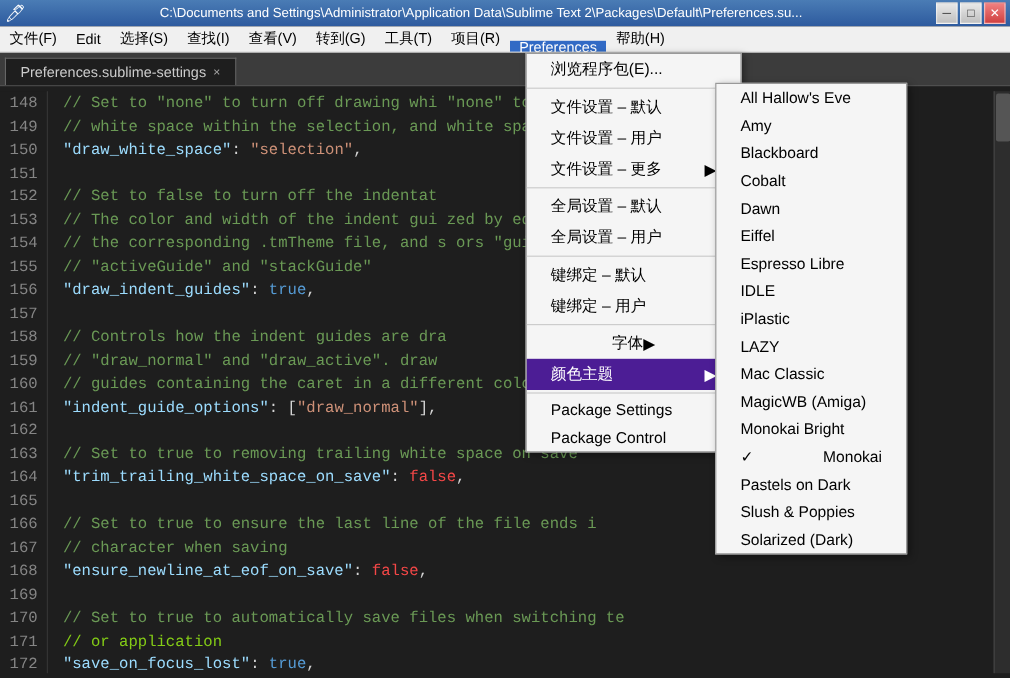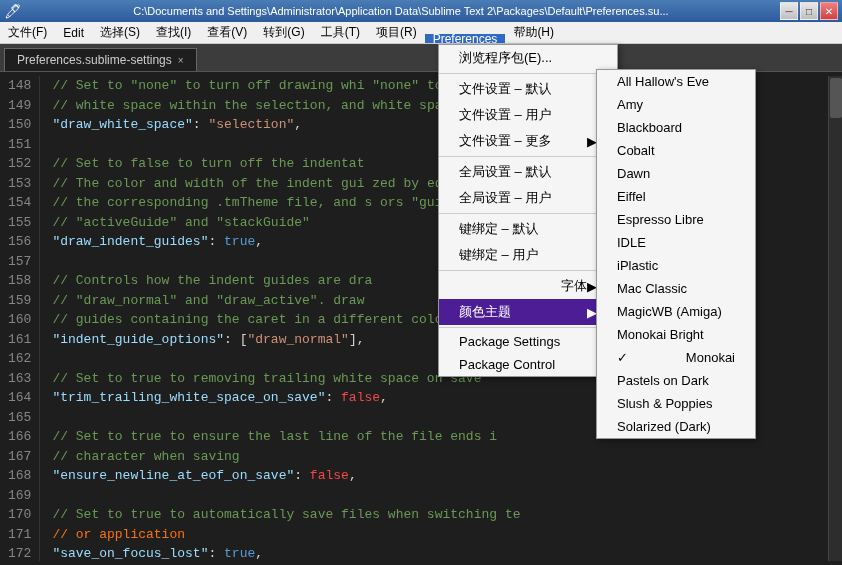--- a/index.html
+++ b/index.html
@@ -226,21 +226,21 @@
     <div class="code-line"><span style="color:#9cdcfe;">"indent_guide_options"</span><span style="color:#d4d4d4;">: [</span><span style="color:#ce9178;">"draw_normal"</span><span style="color:#d4d4d4;">],</span></div>
     <div class="code-line">&nbsp;</div>
     <div class="code-line"><span style="color:#6a9955;">// Set to true to removing trailing white space on save</span></div>
     <div class="code-line"><span style="color:#9cdcfe;">"trim_trailing_white_space_on_save"</span><span style="color:#d4d4d4;">: </span><span style="color:#f44747;">false</span><span style="color:#d4d4d4;">,</span></div>
     <div class="code-line">&nbsp;</div>
     <div class="code-line"><span style="color:#6a9955;">// Set to true to ensure the last line of the file ends i</span></div>
     <div class="code-line"><span style="color:#6a9955;">// character when saving</span></div>
     <div class="code-line"><span style="color:#9cdcfe;">"ensure_newline_at_eof_on_save"</span><span style="color:#d4d4d4;">: </span><span style="color:#f44747;">false</span><span style="color:#d4d4d4;">,</span></div>
     <div class="code-line">&nbsp;</div>
     <div class="code-line"><span style="color:#6a9955;">// Set to true to automatically save files when switching</span><span style="color:#6a9955;"> te</span></div>
-    <div class="code-line"><span style="color:#f97316;font-family:Liberation Mono, monospace;">// or application</span></div>
+    <div class="code-line"><span style="color:#84cc16;font-family:Liberation Mono, monospace;">// or application</span></div>
     <div class="code-line"><span style="color:#9cdcfe;">"save_on_focus_lost"</span><span style="color:#d4d4d4;">: </span><span style="color:#569cd6;">true</span><span style="color:#d4d4d4;">,</span></div>
 
   </div>
   <div id="right-scrollbar">
     <div class="scroll-thumb"></div>
   </div>
 </div>
 
 <div id="preferences-menu">
   <div class="dropdown-item">浏览程序包(E)...</div>
@@ -251,21 +251,21 @@
     <span>文件设置 – 更多</span>
     <span>▶</span>
   </div>
   <div class="dropdown-separator"></div>
   <div class="dropdown-item">全局设置 – 默认</div>
   <div class="dropdown-item">全局设置 – 用户</div>
   <div class="dropdown-separator"></div>
   <div class="dropdown-item">键绑定 – 默认</div>
   <div class="dropdown-item">键绑定 – 用户</div>
   <div class="dropdown-separator"></div>
-  <div class="dropdown-item" style="display:flex;justify-content:flex-end;">
+  <div class="dropdown-item" style="display:flex;justify-content:center;">
     <span>字体</span>
     <span>▶</span>
   </div>
   <div class="dropdown-item active-item" style="display:flex;justify-content:space-between;">
     <span>颜色主题</span>
     <span>▶</span>
   </div>
   <div class="dropdown-separator"></div>
   <div class="dropdown-item">Package Settings</div>
   <div class="dropdown-item">Package Control</div>
@@ -274,20 +274,21 @@
 <div id="color-theme-menu">
   <div class="dropdown-item">All Hallow's Eve</div>
   <div class="dropdown-item">Amy</div>
   <div class="dropdown-item">Blackboard</div>
   <div class="dropdown-item">Cobalt</div>
   <div class="dropdown-item">Dawn</div>
   <div class="dropdown-item">Eiffel</div>
   <div class="dropdown-item">Espresso Libre</div>
   <div class="dropdown-item">IDLE</div>
   <div class="dropdown-item">iPlastic</div>
+  <div class="dropdown-item">LAZY</div>
   <div class="dropdown-item">Mac Classic</div>
   <div class="dropdown-item">MagicWB (Amiga)</div>
   <div class="dropdown-item">Monokai Bright</div>
   <div class="dropdown-item" style="display:flex;align-items:center;">
     <span class="checkmark checked"></span>
     <span>Monokai</span>
   </div>
   <div class="dropdown-item">Pastels on Dark</div>
   <div class="dropdown-item">Slush &amp; Poppies</div>
   <div class="dropdown-item">Solarized (Dark)</div>

